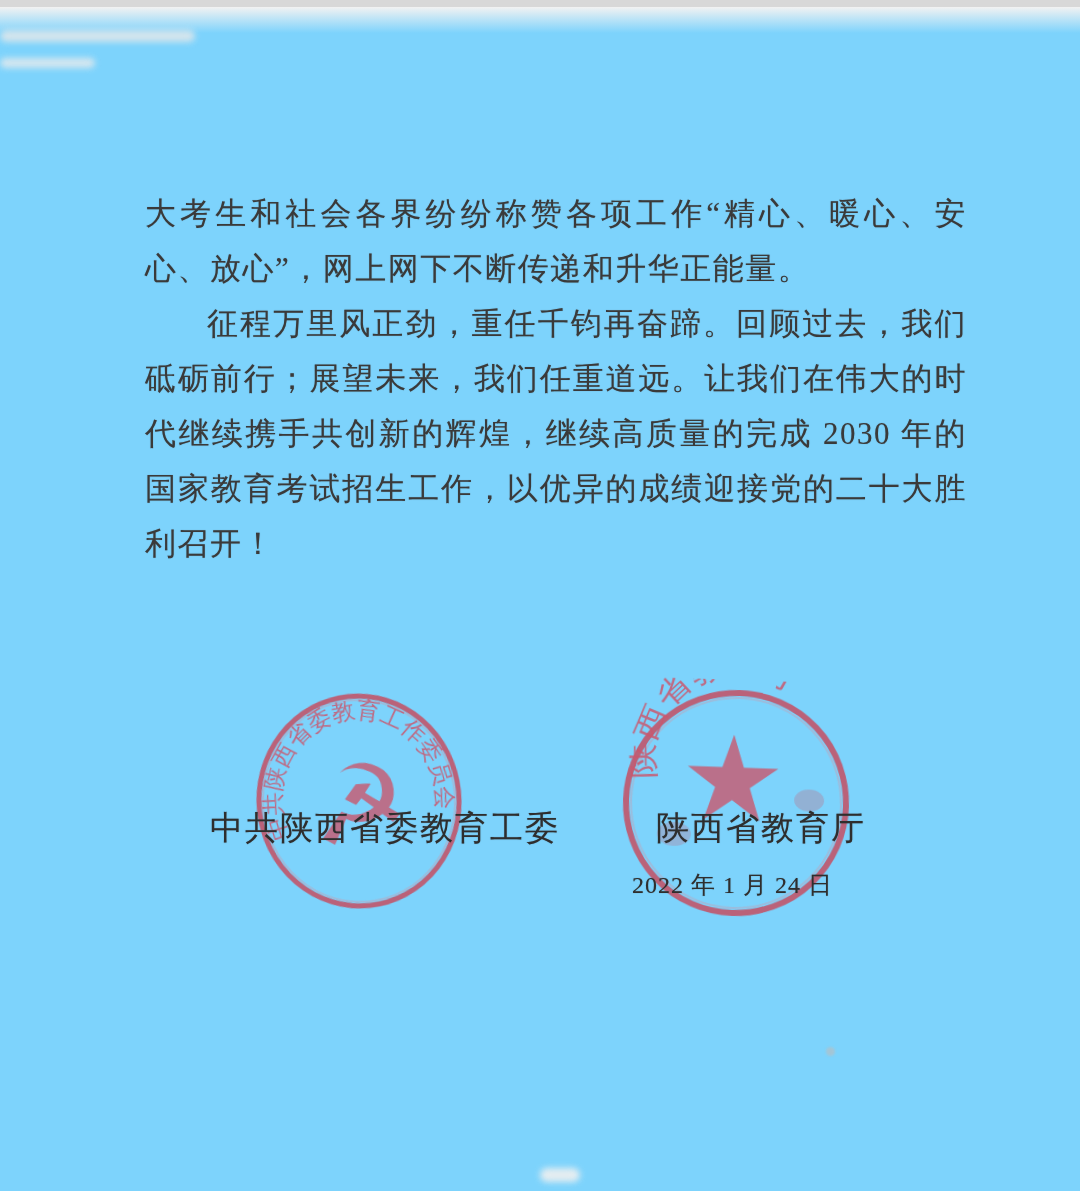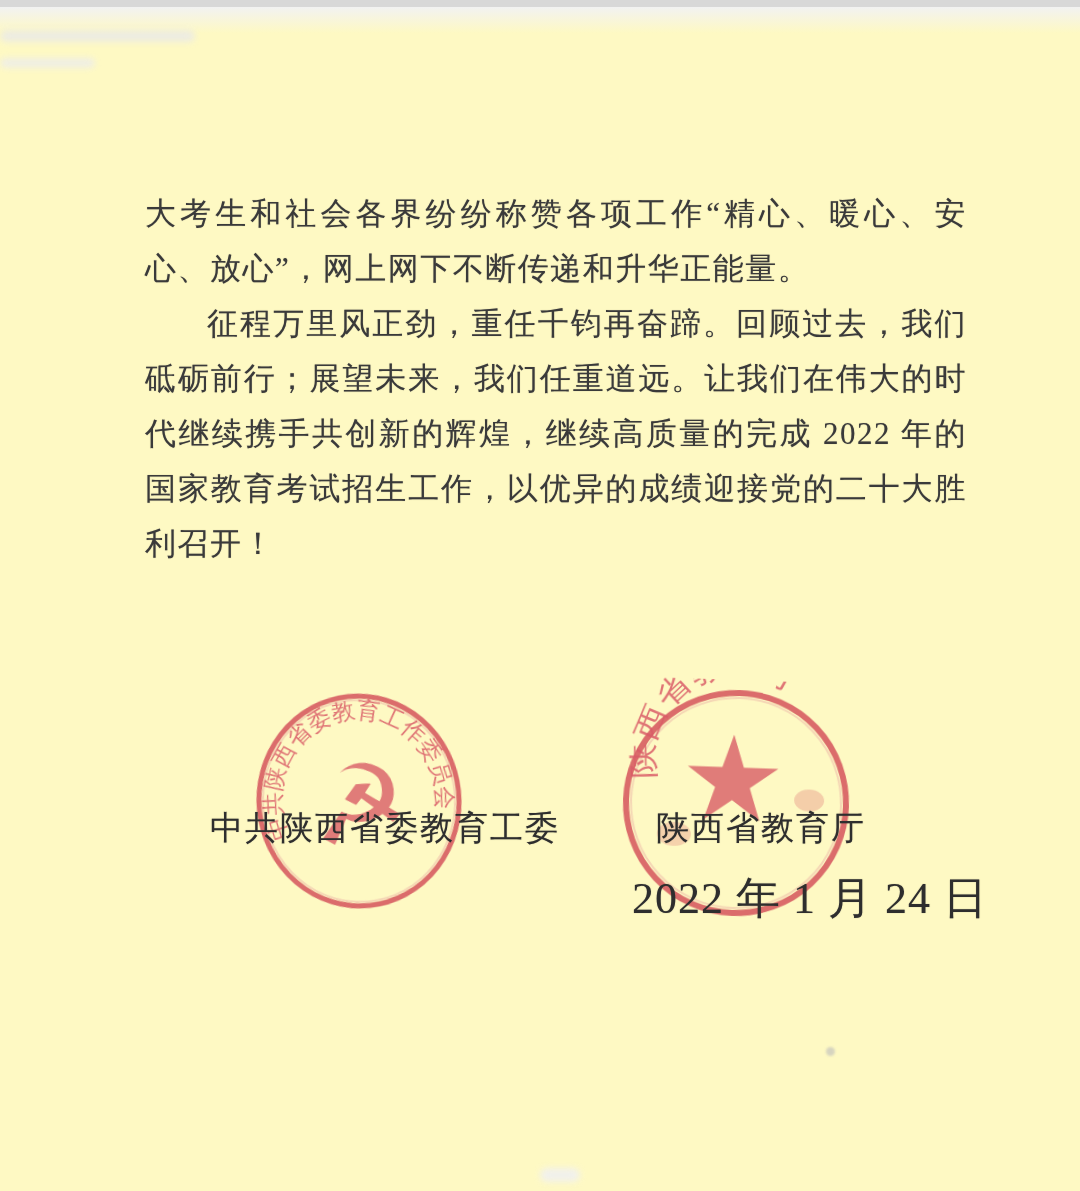--- a/index.html
+++ b/index.html
@@ -4,21 +4,21 @@
 <style>
   html,body{margin:0;padding:0;}
   body{
     width:1080px;height:1191px;
     background:#ffffff;
     font-family:"Liberation Serif","DejaVu Serif",serif;
     overflow:hidden;
   }
   .page{
     position:relative;width:1080px;height:1191px;
-    background:#fef9c3;
+    background:#7dd3fc;
   }
   
   .scan-top-strip{
     position:absolute;left:0;top:0;width:1080px;height:7px;
     background:#d8d8d8;
   }
   .scan-top-fade{
     position:absolute;left:0;top:7px;width:1080px;height:26px;
     background:linear-gradient(#f2f2f2,rgba(255,255,255,0));
   }
@@ -58,37 +58,37 @@
   .stamp-right{left:613px;top:680px;transform:rotate(2deg);}
   
   .sig{
     position:absolute;color:#2e2e2e;z-index:5;
     font-size:33px;letter-spacing:2px;
     text-shadow:0 0 1px rgba(60,60,60,.5);
     white-space:nowrap;
   }
   .sig-left{left:210px;top:806px;}
   .sig-right{left:656px;top:806px;}
-  .sig-date{left:632px;top:869px;font-size:44px;letter-spacing:1px;}
+  .sig-date{left:632px;top:869px;font-size:24px;letter-spacing:1px;}
 </style>
 </head>
 <body>
 
 <div class="page">
 
   <div class="scan-top-strip"></div>
   <div class="scan-top-fade"></div>
   <div class="scan-smudge-a"></div>
   <div class="scan-smudge-b"></div>
   <div class="scan-dot"></div>
   <div class="scan-smudge-c"></div>
 
   <div class="letter-body">
     <p>大考生和社会各界纷纷称赞各项工作“精心、暖心、安心、放心”，网上网下不断传递和升华正能量。</p>
-    <p class="indented">征程万里风正劲，重任千钧再奋蹄。回顾过去，我们砥砺前行；展望未来，我们任重道远。让我们在伟大的时代继续携手共创新的辉煌，继续高质量的完成 2022 年的国家教育考试招生工作，以优异的成绩迎接党的二十大胜利召开！</p>
+    <p class="indented">征程万里风正劲，重任千钧再奋蹄。回顾过去，我们砥砺前行；展望未来，我们任重道远。让我们在伟大的时代继续携手共创新的辉煌，继续高质量的完成 2030 年的国家教育考试招生工作，以优异的成绩迎接党的二十大胜利召开！</p>
   </div>
 
   <svg class="stamp stamp-left" width="212" height="222" viewBox="0 0 212 222">
     <ellipse cx="106" cy="111" rx="100" ry="105" fill="none" stroke="#cf3c4e" stroke-width="5" stroke-opacity=".85"></ellipse>
     <ellipse cx="106" cy="111" rx="96" ry="101" fill="none" stroke="#e08a94" stroke-width="2" stroke-opacity=".35"></ellipse>
     <defs>
       <path id="arc-left" d="M 33 139 A 78 82 0 1 1 179 139" fill="none"></path>
     </defs>
     <text font-size="23" fill="#d5475a" fill-opacity=".85" font-family="Liberation Serif, DejaVu Serif, serif">
       <textPath href="#arc-left" textLength="298" lengthAdjust="spacingAndGlyphs">中共陕西省委教育工作委员会</textPath>

